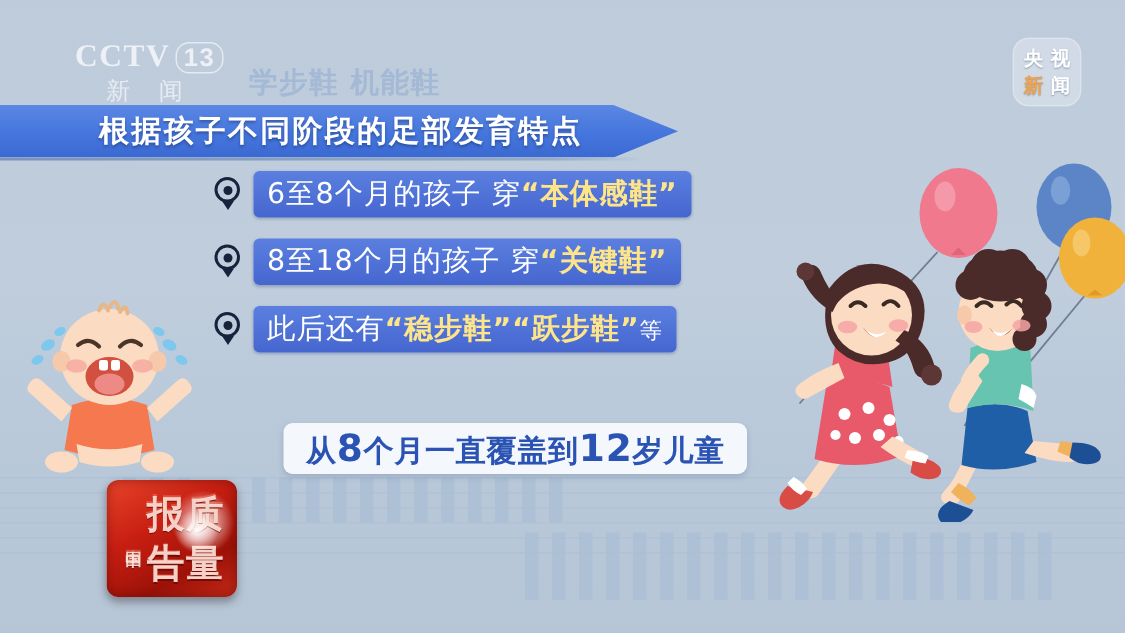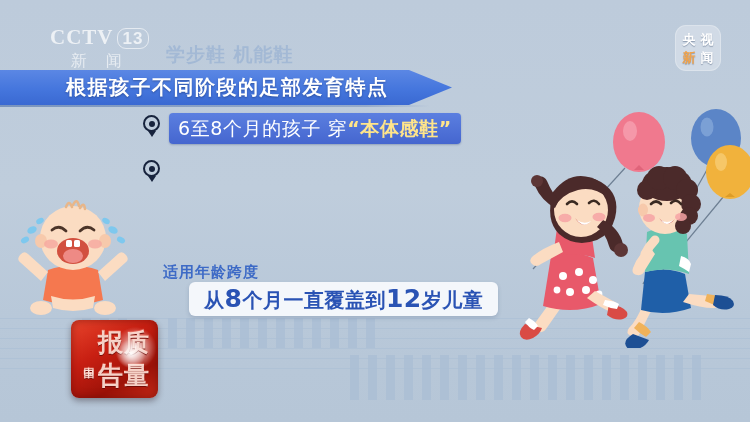--- a/index.html
+++ b/index.html
@@ -83,21 +83,21 @@
     opacity:.6;
   }
   #banner-side {
     position:absolute; left:467px; top:70px; height:35px; line-height:35px;
     font-size:19px; font-weight:700; color:#3f6fd0; letter-spacing:1px;
     white-space:nowrap;
   }
 
   
   #bullets { position:absolute; left:142px; top:113px; }
-  .brow { display:flex; height:32px; margin-bottom:13px; }
+  .brow { display:flex; align-items:center; height:32px; margin-bottom:13px; }
   .bullet-icon {
     width:20px; height:26px; flex:none; position:relative; margin-right:7px;
   }
   .bullet-icon .o {
     position:absolute; left:1px; top:2px; width:17px; height:17px;
     border-radius:50%; border:2.6px solid #17233d; background:transparent;
   }
   .bullet-icon .i {
     position:absolute; left:6.5px; top:7.5px; width:6px; height:6px;
     border-radius:50%; background:#17233d;
@@ -252,32 +252,44 @@
       <div class="bullet-icon">
         <div class="o"></div>
           <div class="i"></div>
           <div class="tail"></div>
       </div>
       <div class="pill">
         <span class="plain">6至8个月的孩子 穿</span><em>“本体感鞋”</em>
       </div>
     </div>
 
-
     <div class="brow">
       <div class="bullet-icon">
         <div class="o"></div>
           <div class="i"></div>
           <div class="tail"></div>
       </div>
+      <div class="pill">
+        <span class="plain">8至18个月的孩子  穿</span><em>“关键鞋”</em>
+      </div>
     </div>
 
-  </div>
-
-  <div id="age-label">适用年龄跨度</div>
+    <div class="brow">
+      <div class="bullet-icon">
+        <div class="o"></div>
+          <div class="i"></div>
+          <div class="tail"></div>
+      </div>
+      <div class="pill">
+        <span class="plain">此后还有</span><em>“稳步鞋”“跃步鞋”</em><span class="plain" style="font-size:15px;">等</span>
+      </div>
+    </div>
+
+  </div>
+
   <div id="age-pill">
     <span>从</span><b>8</b><span>个月一直覆盖到</span><b>12</b><span>岁儿童</span>
   </div>
 
   <div id="seal">
     <div class="glyphs">
       <span>报</span>
       <span>质</span>
       <span class="small" style="grid-row:1 / span 2;">中国</span>
       <span>告</span>

